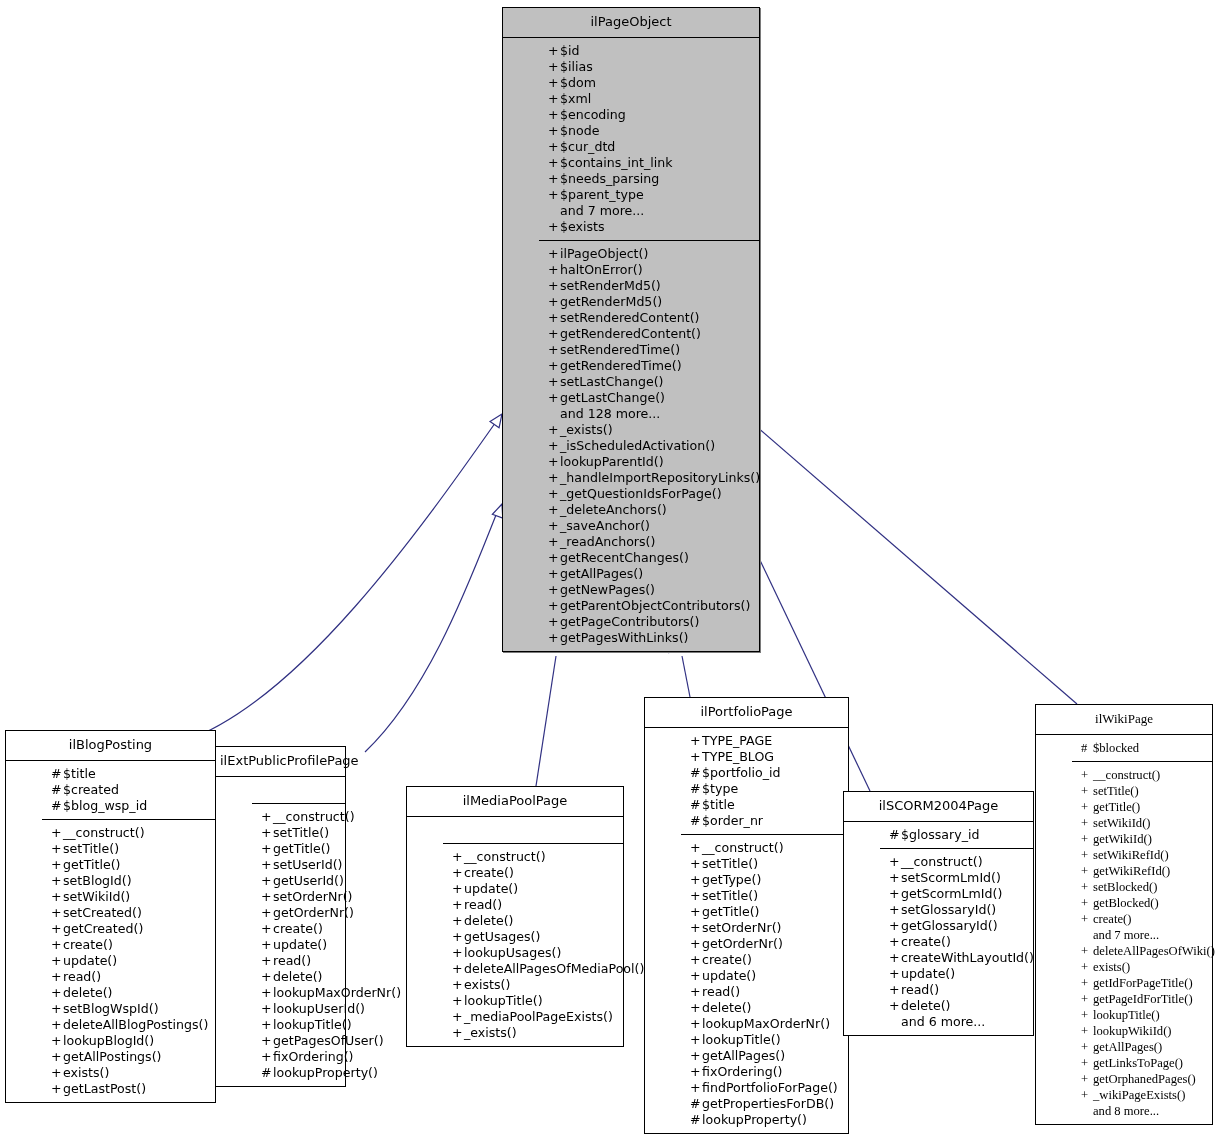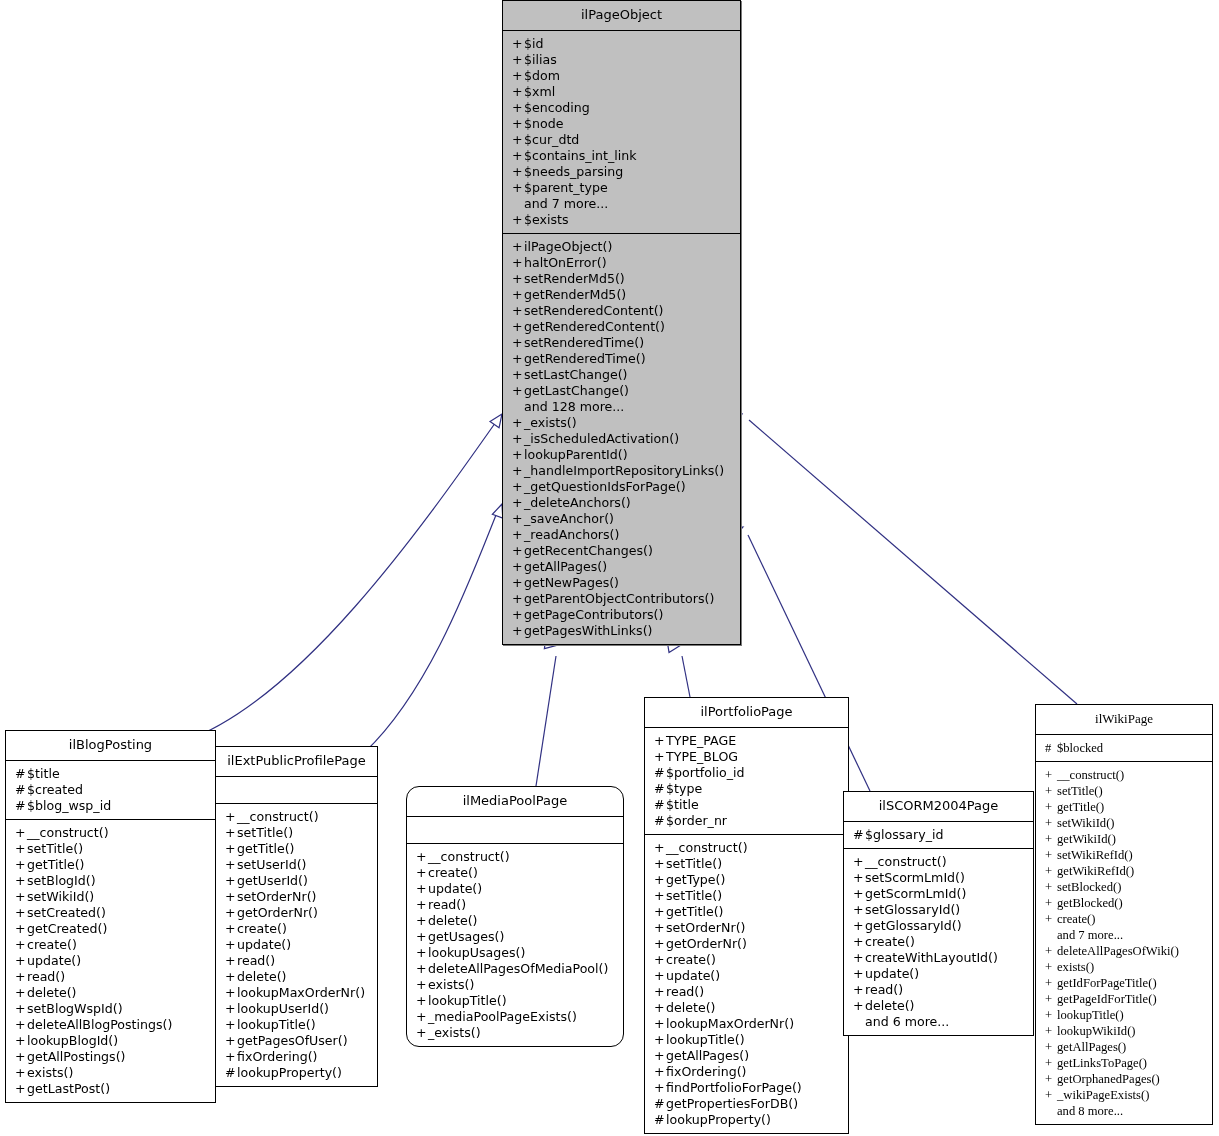--- a/index.html
+++ b/index.html
@@ -48,20 +48,21 @@
     color: #000000;
     border-bottom: 1px solid #000000;
     white-space: nowrap;
   }
   .root .cls-title {
     border-bottom: 1px solid #000000;
   }
   .cls-section {
     padding: 5px 2px 5px 9px;
     border-bottom: 1px solid #000000;
+    margin-left: 36px;
   }
   .cls-section:last-child {
     border-bottom: none;
   }
   .cls-section.empty {
     min-height: 16px;
     padding: 5px 2px 5px 9px;
   }
   .member {
     font-size: 12.6px;
@@ -99,21 +100,21 @@
       <g>
         <path d="M 870 791 L 748 535" fill="none" stroke="#303082" stroke-width="1.2"></path>
         <polygon points="0,0 -13,-5.5 -13,5.5" fill="#ffffff" stroke="#303082" stroke-width="1.2" transform="translate(743,527) rotate(-26)"></polygon>
       </g>
       <g>
         <path d="M 1077 704 L 749 420" fill="none" stroke="#303082" stroke-width="1.2"></path>
         <polygon points="0,0 -13,-5.5 -13,5.5" fill="#ffffff" stroke="#303082" stroke-width="1.2" transform="translate(742,414) rotate(-41)"></polygon>
       </g>
     </svg>
   <div id="classes-layer">
-      <div class="uml-class root" style="left: 502px; top: 0; width: 239px;">
+      <div class="uml-class root" style="left: 502px; top: 7px; width: 258px;">
         <div class="cls-title">ilPageObject</div>
         <div class="cls-section">
           <div class="member"><span class="vis">+</span><span>$id</span></div>
           <div class="member"><span class="vis">+</span><span>$ilias</span></div>
           <div class="member"><span class="vis">+</span><span>$dom</span></div>
           <div class="member"><span class="vis">+</span><span>$xml</span></div>
           <div class="member"><span class="vis">+</span><span>$encoding</span></div>
           <div class="member"><span class="vis">+</span><span>$node</span></div>
           <div class="member"><span class="vis">+</span><span>$cur_dtd</span></div>
           <div class="member"><span class="vis">+</span><span>$contains_int_link</span></div>
@@ -170,21 +171,21 @@
           <div class="member"><span class="vis">+</span><span>read()</span></div>
           <div class="member"><span class="vis">+</span><span>delete()</span></div>
           <div class="member"><span class="vis">+</span><span>setBlogWspId()</span></div>
           <div class="member"><span class="vis">+</span><span>deleteAllBlogPostings()</span></div>
           <div class="member"><span class="vis">+</span><span>lookupBlogId()</span></div>
           <div class="member"><span class="vis">+</span><span>getAllPostings()</span></div>
           <div class="member"><span class="vis">+</span><span>exists()</span></div>
           <div class="member"><span class="vis">+</span><span>getLastPost()</span></div>
         </div>
       </div>
-      <div class="uml-class" style="left: 215px; top: 746px; width: 163px;">
+      <div class="uml-class" style="left: 215px; top: 746px; width: 131px;">
         <div class="cls-title">ilExtPublicProfilePage</div>
         <div class="cls-section empty"></div>
         <div class="cls-section">
           <div class="member"><span class="vis">+</span><span>__construct()</span></div>
           <div class="member"><span class="vis">+</span><span>setTitle()</span></div>
           <div class="member"><span class="vis">+</span><span>getTitle()</span></div>
           <div class="member"><span class="vis">+</span><span>setUserId()</span></div>
           <div class="member"><span class="vis">+</span><span>getUserId()</span></div>
           <div class="member"><span class="vis">+</span><span>setOrderNr()</span></div>
           <div class="member"><span class="vis">+</span><span>getOrderNr()</span></div>
@@ -193,21 +194,21 @@
           <div class="member"><span class="vis">+</span><span>read()</span></div>
           <div class="member"><span class="vis">+</span><span>delete()</span></div>
           <div class="member"><span class="vis">+</span><span>lookupMaxOrderNr()</span></div>
           <div class="member"><span class="vis">+</span><span>lookupUserId()</span></div>
           <div class="member"><span class="vis">+</span><span>lookupTitle()</span></div>
           <div class="member"><span class="vis">+</span><span>getPagesOfUser()</span></div>
           <div class="member"><span class="vis">+</span><span>fixOrdering()</span></div>
           <div class="member"><span class="vis">#</span><span>lookupProperty()</span></div>
         </div>
       </div>
-      <div class="uml-class" style="left: 406px; top: 786px; width: 218px; border-radius: 13px;">
+      <div class="uml-class" style="left: 406px; top: 786px; width: 218px;">
         <div class="cls-title">ilMediaPoolPage</div>
         <div class="cls-section empty"></div>
         <div class="cls-section">
           <div class="member"><span class="vis">+</span><span>__construct()</span></div>
           <div class="member"><span class="vis">+</span><span>create()</span></div>
           <div class="member"><span class="vis">+</span><span>update()</span></div>
           <div class="member"><span class="vis">+</span><span>read()</span></div>
           <div class="member"><span class="vis">+</span><span>delete()</span></div>
           <div class="member"><span class="vis">+</span><span>getUsages()</span></div>
           <div class="member"><span class="vis">+</span><span>lookupUsages()</span></div>

